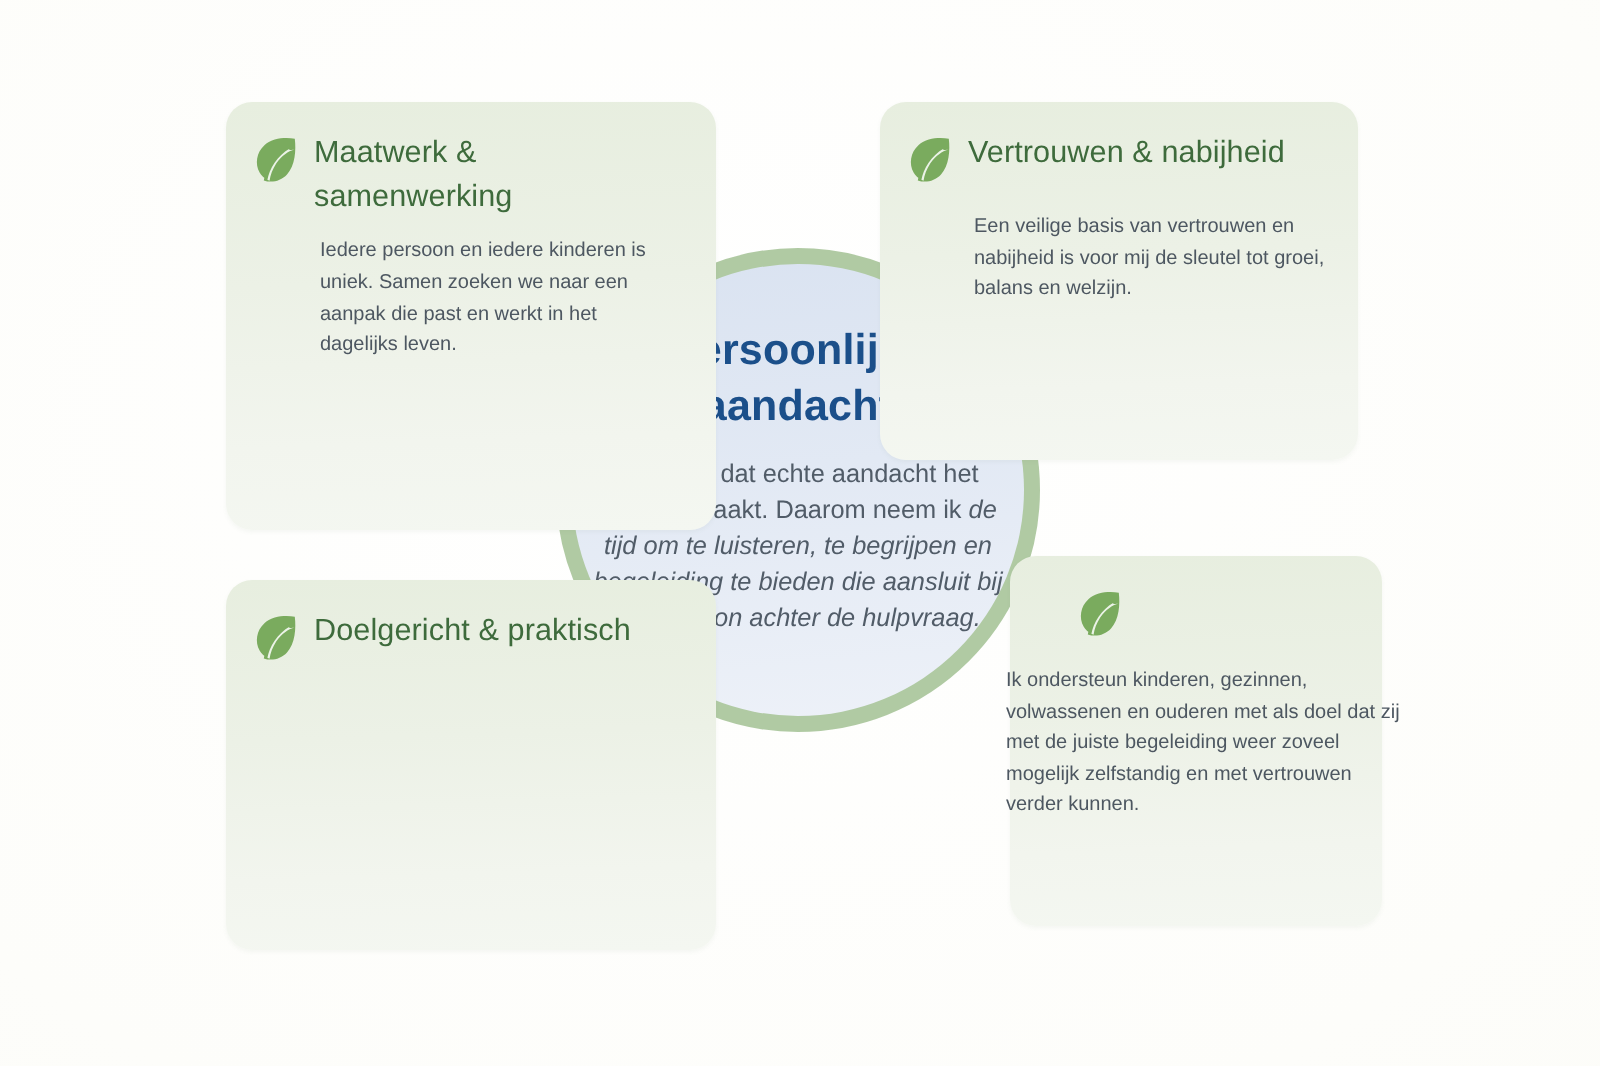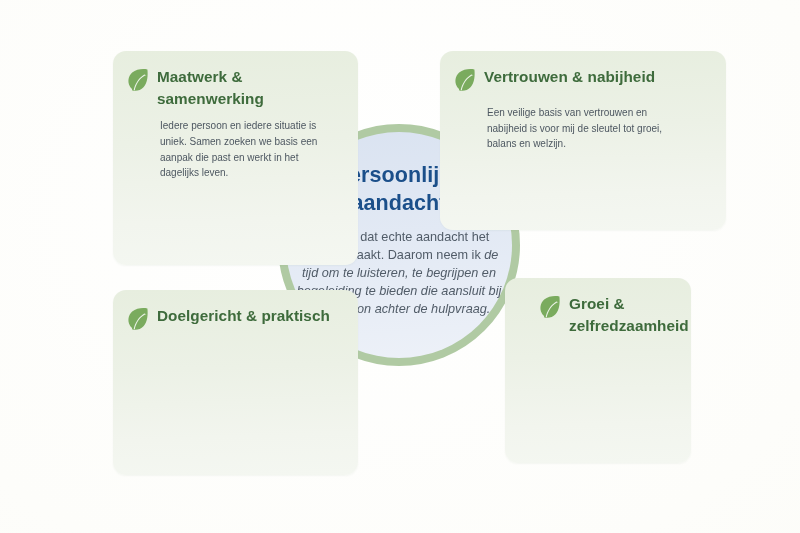--- a/index.html
+++ b/index.html
@@ -83,39 +83,39 @@
     align-items: flex-start;
     gap: 8px;
   }
   .leaf-icon {
     flex: 0 0 auto;
     margin-top: 2px;
   }
   .card-title {
     color: #3e6b3c;
     font-size: 15.3px;
-    font-weight: bold;
+    font-weight: normal;
     line-height: 1.42;
     letter-spacing: 0.05px;
   }
   .card-body {
     color: #4d5761;
     font-size: 10px;
     line-height: 1.56;
     margin-top: 9px;
   }
 
   
   #card-maatwerk {
     left: 113px; top: 51px; width: 245px; height: 214px;
   }
   #card-maatwerk .card-body { margin-left: 33px; width: 175px; }
 
   #card-vertrouwen {
-    left: 440px; top: 51px; width: 286px; height: 179px;
+    left: 440px; top: 51px; width: 239px; height: 179px;
   }
   #card-vertrouwen .card-body { margin-left: 33px; width: 196px; }
 
   #card-doelgericht {
     left: 113px; top: 278px; width: 245px; height: 185px; margin-top: 12px;
   }
   #card-doelgericht .card-body { margin-left: 33px; width: 200px; }
 
   #card-groei {
     left: 505px; top: 278px; width: 186px; height: 185px;
@@ -139,21 +139,21 @@
   <div class="card" id="card-maatwerk">
     <div class="card-head">
       <span class="leaf-icon">
         <svg width="22" height="24" viewBox="0 0 22 24" aria-hidden="true">
           <path d="M20.4 1.4C16.2 0.6 9.4 0.8 5.2 4.6 1.2 8.2 0.4 14 2.8 18.2c0.9 1.6 2.3 2.9 3.9 3.7 0.5-2.6 1.6-5.6 3.5-8.4 2.2-3.3 4.9-5.6 7.1-6.9-2.6 0.7-6.3 2.9-9 6.9-1.9 2.9-3 6-3.4 8.7 3.9 1.4 8.6 0.3 11.6-3 4.1-4.5 4.6-11.9 3.9-17.8z" fill="#7aab5e"></path>
           <path d="M17.3 6.6C15.1 7.9 12.4 10.2 10.2 13.5c-1.9 2.8-3 5.8-3.5 8.4 0.35 0.17 0.71 0.32 1.08 0.45 0.4-2.7 1.5-5.8 3.4-8.7 2.7-4 6.4-6.2 9-6.9-0.85 0.24-1.8 0.5-2.88-0.15z" fill="#ffffff" opacity="0.85"></path>
         </svg>
       </span>
       <div class="card-title">Maatwerk &amp; samenwerking</div>
     </div>
-    <div class="card-body">Iedere persoon en iedere situatie is uniek. Samen zoeken we basis een aanpak die past en werkt in het dagelijks leven.</div>
+    <div class="card-body">Iedere persoon en iedere kinderen is uniek. Samen zoeken we naar een aanpak die past en werkt in het dagelijks leven.</div>
   </div>
 
   <div class="card" id="card-vertrouwen">
     <div class="card-head">
       <span class="leaf-icon">
         <svg width="22" height="24" viewBox="0 0 22 24" aria-hidden="true">
           <path d="M20.4 1.4C16.2 0.6 9.4 0.8 5.2 4.6 1.2 8.2 0.4 14 2.8 18.2c0.9 1.6 2.3 2.9 3.9 3.7 0.5-2.6 1.6-5.6 3.5-8.4 2.2-3.3 4.9-5.6 7.1-6.9-2.6 0.7-6.3 2.9-9 6.9-1.9 2.9-3 6-3.4 8.7 3.9 1.4 8.6 0.3 11.6-3 4.1-4.5 4.6-11.9 3.9-17.8z" fill="#7aab5e"></path>
           <path d="M17.3 6.6C15.1 7.9 12.4 10.2 10.2 13.5c-1.9 2.8-3 5.8-3.5 8.4 0.35 0.17 0.71 0.32 1.08 0.45 0.4-2.7 1.5-5.8 3.4-8.7 2.7-4 6.4-6.2 9-6.9-0.85 0.24-1.8 0.5-2.88-0.15z" fill="#ffffff" opacity="0.85"></path>
         </svg>
       </span>
@@ -175,17 +175,17 @@
   </div>
 
   <div class="card" id="card-groei">
     <div class="card-head">
       <span class="leaf-icon">
         <svg width="22" height="24" viewBox="0 0 22 24" aria-hidden="true">
           <path d="M20.4 1.4C16.2 0.6 9.4 0.8 5.2 4.6 1.2 8.2 0.4 14 2.8 18.2c0.9 1.6 2.3 2.9 3.9 3.7 0.5-2.6 1.6-5.6 3.5-8.4 2.2-3.3 4.9-5.6 7.1-6.9-2.6 0.7-6.3 2.9-9 6.9-1.9 2.9-3 6-3.4 8.7 3.9 1.4 8.6 0.3 11.6-3 4.1-4.5 4.6-11.9 3.9-17.8z" fill="#7aab5e"></path>
           <path d="M17.3 6.6C15.1 7.9 12.4 10.2 10.2 13.5c-1.9 2.8-3 5.8-3.5 8.4 0.35 0.17 0.71 0.32 1.08 0.45 0.4-2.7 1.5-5.8 3.4-8.7 2.7-4 6.4-6.2 9-6.9-0.85 0.24-1.8 0.5-2.88-0.15z" fill="#ffffff" opacity="0.85"></path>
         </svg>
       </span>
-      <div class="card-title">Groei &amp; zelfredzaamheid</div>
     </div>
+    <div class="card-body">Ik ondersteun kinderen, gezinnen, volwassenen en ouderen met als doel dat zij met de juiste begeleiding weer zoveel mogelijk zelfstandig en met vertrouwen verder kunnen.</div>
   </div>
 
 </div>
 
 </body></html>

